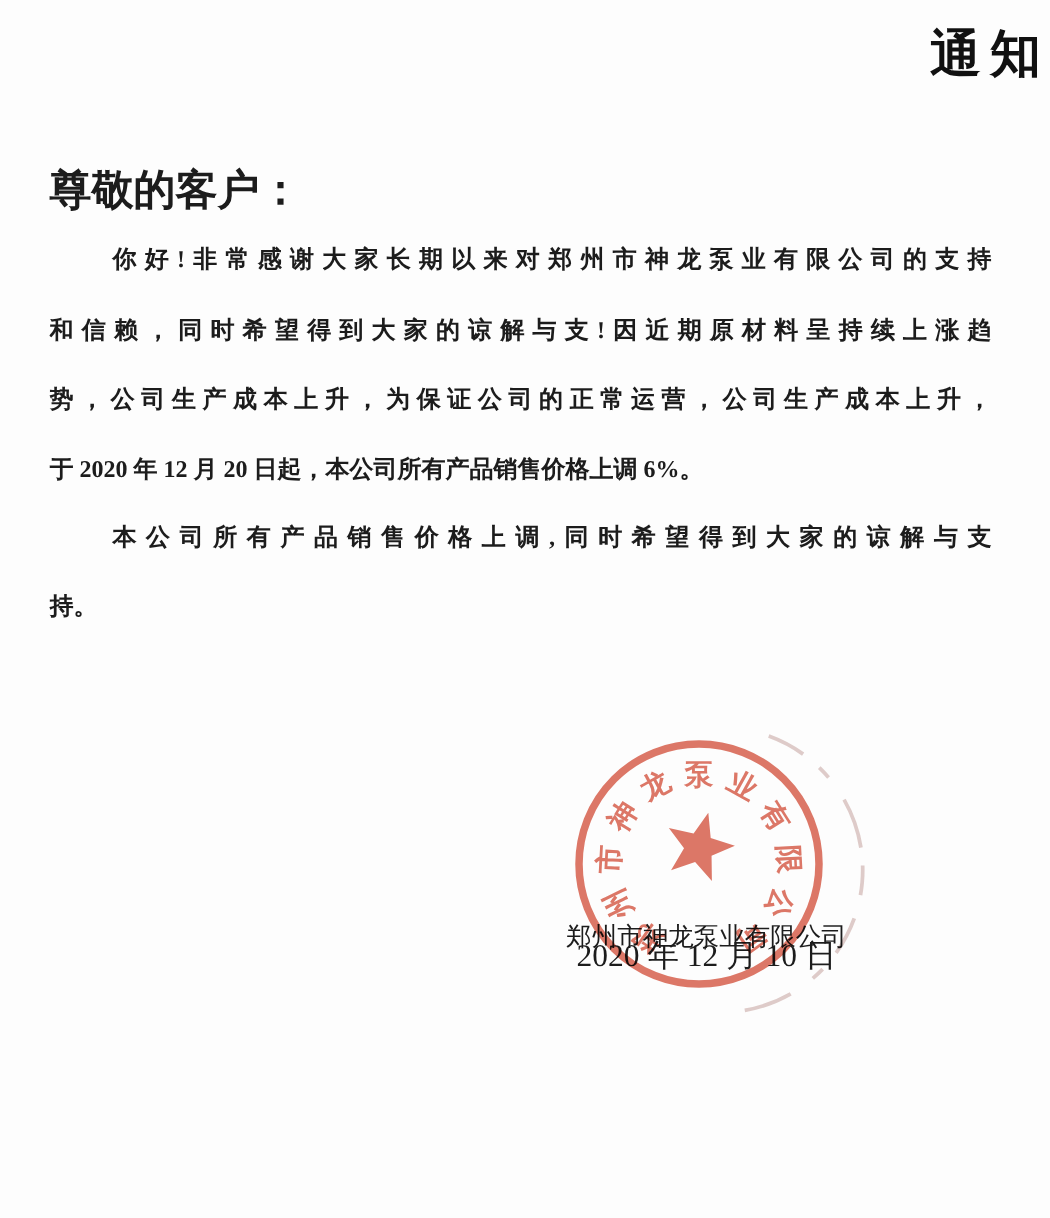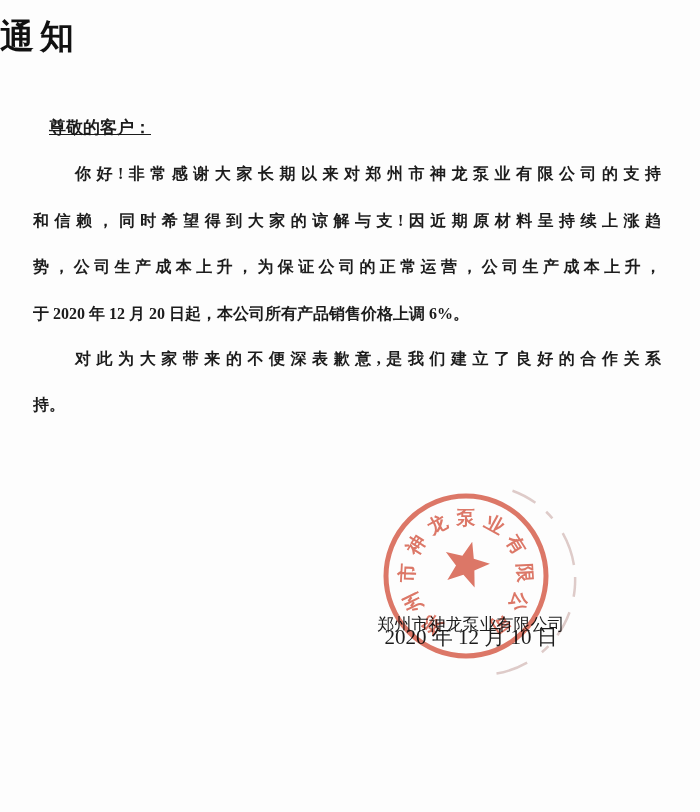--- a/index.html
+++ b/index.html
@@ -7,34 +7,33 @@
   body {
     position: relative;
     background: #fdfdfd;
     font-family: "Liberation Serif", "DejaVu Serif", serif;
     color: #1c1c1c;
     overflow: hidden;
   }
   .doc-title {
     position: absolute;
     top: 16px; left: 0; width: 700px;
-    text-align: left;
+    text-align: right;
     font-size: 34px;
     font-weight: 700;
     letter-spacing: 6px;
     color: #111;
     line-height: 42px;
   }
   .salutation {
     position: absolute;
-    top: 113px; left: 49px;
-    font-size: 17px;
+    top: 113px; left: 33px;
+    font-size: 28px;
     font-weight: 600;
     line-height: 30px;
-    text-decoration: underline;
   }
   .body-line {
     position: absolute;
     left: 33px;
     width: 628px;
     font-size: 16px;
     font-weight: 600;
     line-height: 46px;
     height: 46px;
     white-space: normal;
@@ -78,21 +77,21 @@
 <body>
 
 <h1 class="doc-title">通知</h1>
 
 <div class="salutation">尊敬的客户：</div>
 
 <div class="body-line justify indent" style="top:151px">你好!非常感谢大家长期以来对郑州市神龙泵业有限公司的支持</div>
 <div class="body-line justify" style="top:198px">和信赖，同时希望得到大家的谅解与支!因近期原材料呈持续上涨趋</div>
 <div class="body-line justify" style="top:244px">势，公司生产成本上升，为保证公司的正常运营，公司生产成本上升，</div>
 <div class="body-line" style="top:291px">于 2020 年 12 月 20 日起，本公司所有产品销售价格上调 6%。</div>
-<div class="body-line justify indent" style="top:336px">对此为大家带来的不便深表歉意,是我们建立了良好的合作关系</div>
+<div class="body-line justify indent" style="top:336px">本公司所有产品销售价格上调,同时希望得到大家的谅解与支</div>
 <div class="body-line" style="top:382px">持。</div>
 
 <div class="sig-company">郑州市神龙泵业有限公司</div>
 <div class="sig-date">2020 年 12 月 10 日</div>
 
 <div class="stamp-wrap">
   <svg id="stamp-svg" width="260" height="260" viewBox="0 0 260 260">
 
     <path id="stamp-ghost-arc" d="M 176.5 44.7 A 95 95 0 0 1 160.5 227.6" fill="none" stroke-width="2.5" opacity="0.55" stroke-dasharray="26 14 9 18 34 12 20 16" stroke="#bb948e"></path>
 

